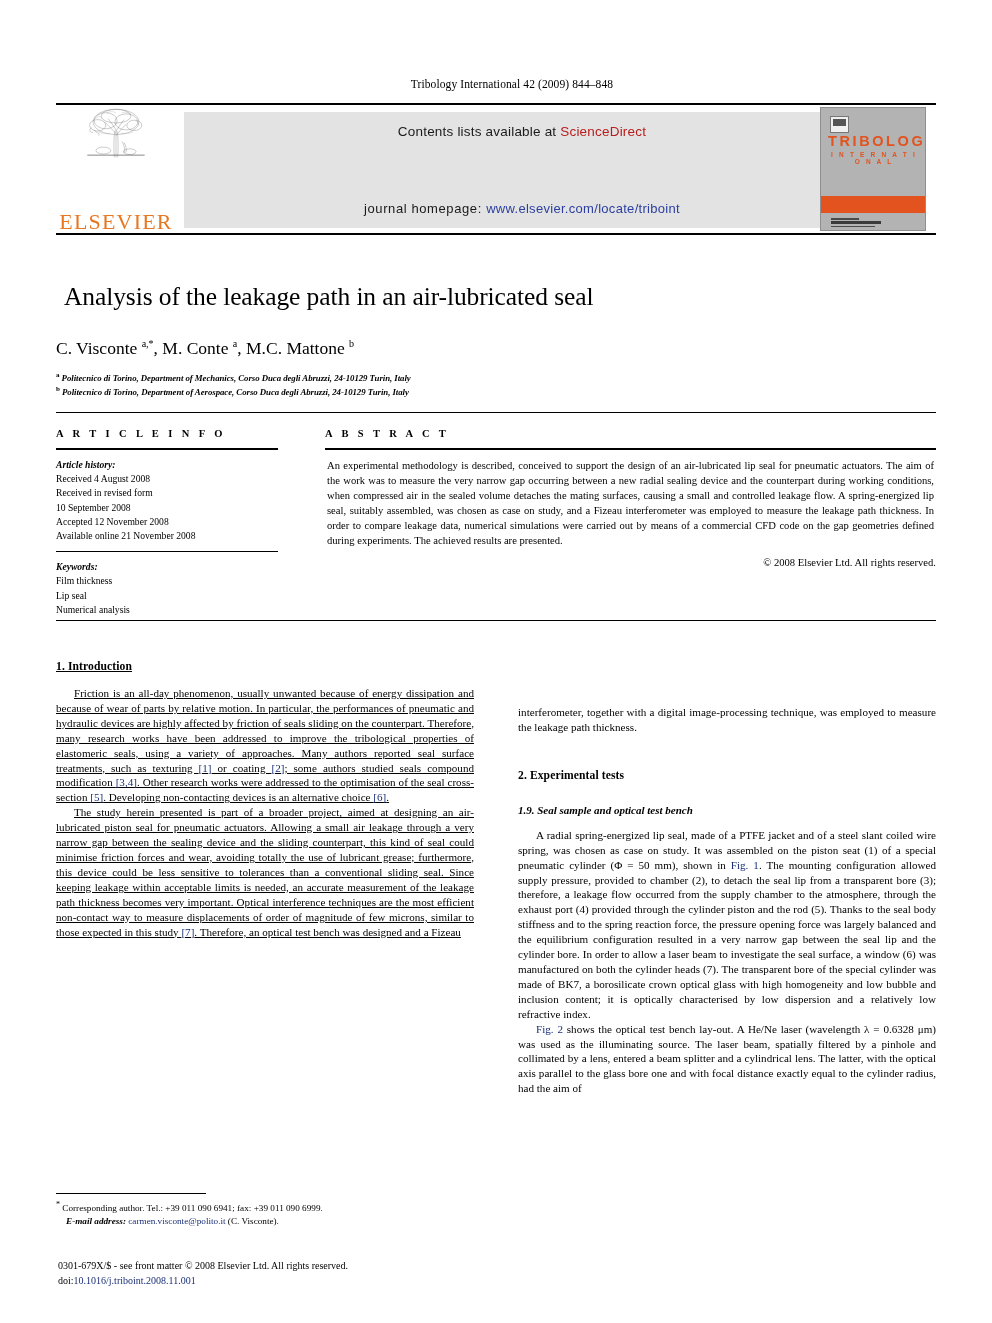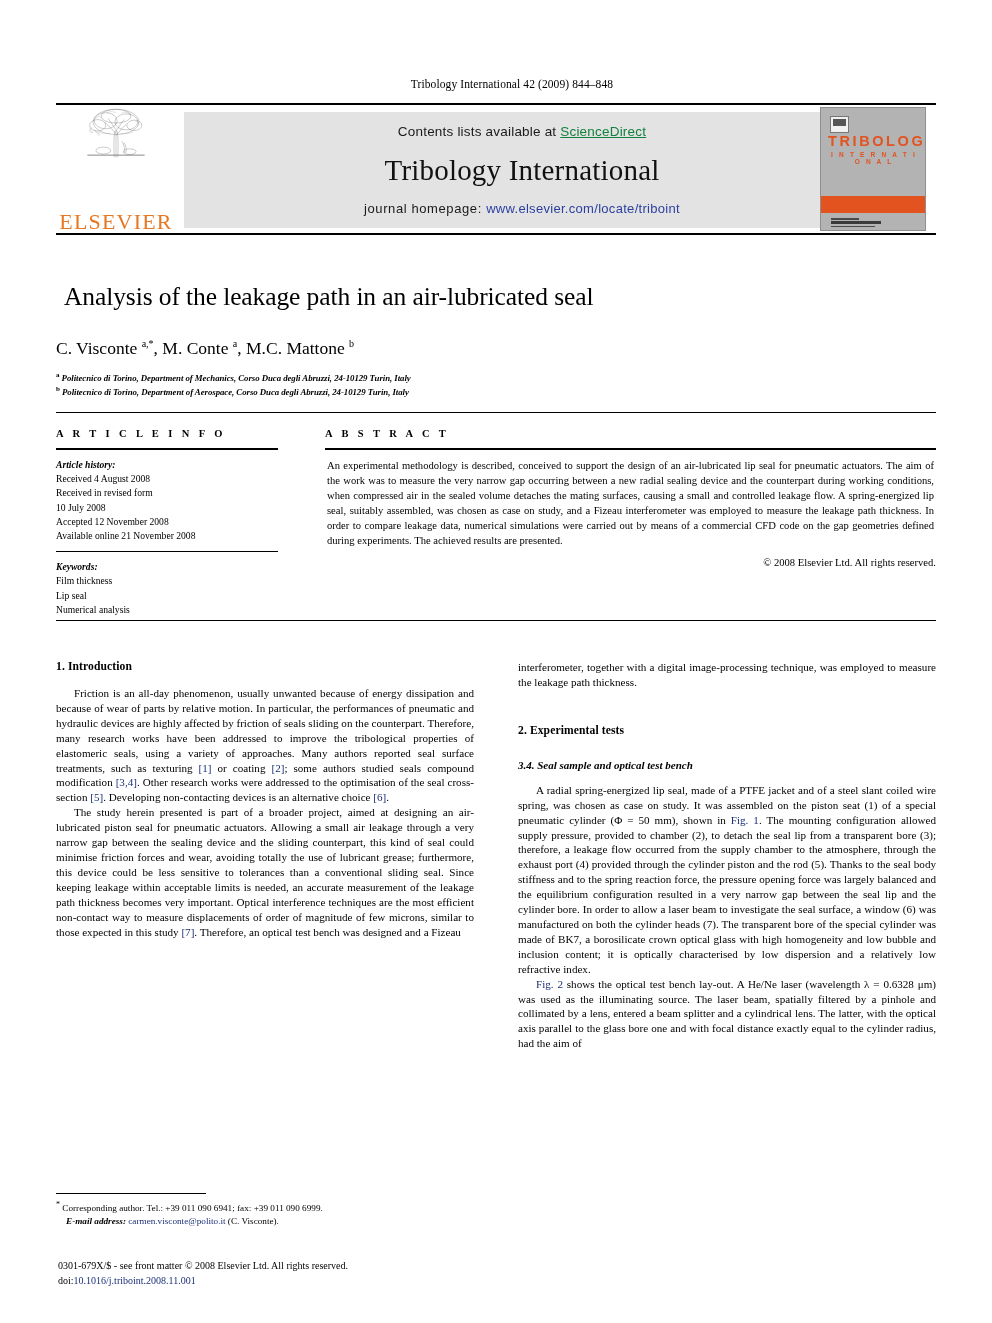--- a/index.html
+++ b/index.html
@@ -97,22 +97,21 @@
     padding: 12px 0 12px 0;
     box-sizing: border-box;
   }
   .contents-line {
     font-family: "Liberation Sans", sans-serif;
     font-size: 13.5px;
     color: #1a1a1a;
     letter-spacing: 0.2px;
   }
   .contents-line .sd {
-    color: #15803d;
-    text-decoration: underline;
+    color: #b91c1c;
   }
   .journal-title {
     font-family: "Liberation Serif", serif;
     font-size: 29px;
     color: #111;
     letter-spacing: 0.2px;
     line-height: 1;
   }
   .homepage-line {
     font-family: "Liberation Sans", sans-serif;
@@ -295,22 +294,22 @@
     text-align: right;
     margin: 9px 0 0 0;
   }
 
   
   .col {
     position: absolute;
     top: 660px;
     width: 418px;
   }
-  .col.left { left: 56px; }
-  .col.right { left: 518px; width: 418px; }
+  .col.left { left: 56px; text-decoration: underline; }
+  .col.right { left: 518px; width: 418px; margin-top: 45px; }
 
   .h2 {
     font-size: 11.6px;
     font-weight: bold;
     margin: 0 0 13px 0;
     letter-spacing: 0.1px;
   }
   .h2.spaced { margin-top: 34px; }
   .h3 {
     font-size: 11px;
@@ -397,21 +396,20 @@
           <path d="M20 20 q6 -6 12 -2 M40 10 q8 -5 16 0 M66 10 q10 -3 16 4 M90 24 q6 2 6 8"></path>
           <path d="M26 44 q10 4 20 2 M64 46 q12 2 22 -2"></path>
         </g>
         <path d="M6 84 H106" stroke="#3f3f3f" stroke-width="1.1" fill="none"></path>
       </svg>
       <div class="elsevier-word">ELSEVIER</div>
     </div>
 
     <div class="banner">
       <div class="contents-line"><span>Contents lists available at </span><span class="sd">ScienceDirect</span></div>
-      <div class="journal-title">Tribology International</div>
       <div class="homepage-line"><span>journal homepage: </span><span class="url">www.elsevier.com/locate/triboint</span></div>
     </div>
 
     <div class="cover-thumb">
       <div class="cover-inner"></div>
       <div class="cover-minilogo"></div>
       <div class="cover-title1">TRIBOLOGY</div>
       <div class="cover-title2">I N T E R N A T I O N A L</div>
       <div class="cover-band"></div>
       <div class="cover-foot">
@@ -435,21 +433,21 @@
 
   <div class="band-rule top"></div>
   <div class="band-rule bottom"></div>
 
   <div class="info-col">
     <div class="sec-head">A R T I C L E  I N F O</div>
     <div class="thin-rule thick"></div>
     <div class="info-label">Article history:</div>
     <div class="info-line">Received 4 August 2008</div>
     <div class="info-line">Received in revised form</div>
-    <div class="info-line">10 July 2008</div>
+    <div class="info-line">10 September 2008</div>
     <div class="info-line">Accepted 12 November 2008</div>
     <div class="info-line">Available online 21 November 2008</div>
     <div class="info-gap"></div>
     <div class="thin-rule"></div>
     <div class="info-label">Keywords:</div>
     <div class="info-line">Film thickness</div>
     <div class="info-line">Lip seal</div>
     <div class="info-line">Numerical analysis</div>
   </div>
 
@@ -462,21 +460,21 @@
 
   <div class="col left">
     <div class="h2">1. Introduction</div>
     <p class="body">Friction is an all-day phenomenon, usually unwanted because of energy dissipation and because of wear of parts by relative motion. In particular, the performances of pneumatic and hydraulic devices are highly affected by friction of seals sliding on the counterpart. Therefore, many research works have been addressed to improve the tribological properties of elastomeric seals, using a variety of approaches. Many authors reported seal surface treatments, such as texturing <span class="ref">[1]</span> or coating <span class="ref">[2]</span>; some authors studied seals compound modification <span class="ref">[3,4]</span>. Other research works were addressed to the optimisation of the seal cross-section <span class="ref">[5]</span>. Developing non-contacting devices is an alternative choice <span class="ref">[6]</span>.</p>
     <p class="body">The study herein presented is part of a broader project, aimed at designing an air-lubricated piston seal for pneumatic actuators. Allowing a small air leakage through a very narrow gap between the sealing device and the sliding counterpart, this kind of seal could minimise friction forces and wear, avoiding totally the use of lubricant grease; furthermore, this device could be less sensitive to tolerances than a conventional sliding seal. Since keeping leakage within acceptable limits is needed, an accurate measurement of the leakage path thickness becomes very important. Optical interference techniques are the most efficient non-contact way to measure displacements of order of magnitude of few microns, similar to those expected in this study <span class="ref">[7]</span>. Therefore, an optical test bench was designed and a Fizeau</p>
   </div>
 
   <div class="col right">
     <p class="body cont">interferometer, together with a digital image-processing technique, was employed to measure the leakage path thickness.</p>
     <div class="h2 spaced">2. Experimental tests</div>
-    <div class="h3">3.4. Seal sample and optical test bench</div>
+    <div class="h3">1.9. Seal sample and optical test bench</div>
     <p class="body">A radial spring-energized lip seal, made of a PTFE jacket and of a steel slant coiled wire spring, was chosen as case on study. It was assembled on the piston seat (1) of a special pneumatic cylinder (Φ = 50 mm), shown in <span class="ref">Fig. 1</span>. The mounting configuration allowed supply pressure, provided to chamber (2), to detach the seal lip from a transparent bore (3); therefore, a leakage flow occurred from the supply chamber to the atmosphere, through the exhaust port (4) provided through the cylinder piston and the rod (5). Thanks to the seal body stiffness and to the spring reaction force, the pressure opening force was largely balanced and the equilibrium configuration resulted in a very narrow gap between the seal lip and the cylinder bore. In order to allow a laser beam to investigate the seal surface, a window (6) was manufactured on both the cylinder heads (7). The transparent bore of the special cylinder was made of BK7, a borosilicate crown optical glass with high homogeneity and low bubble and inclusion content; it is optically characterised by low dispersion and a relatively low refractive index.</p>
     <p class="body"><span class="ref">Fig. 2</span> shows the optical test bench lay-out. A He/Ne laser (wavelength λ = 0.6328 μm) was used as the illuminating source. The laser beam, spatially filtered by a pinhole and collimated by a lens, entered a beam splitter and a cylindrical lens. The latter, with the optical axis parallel to the glass bore one and with focal distance exactly equal to the cylinder radius, had the aim of</p>
   </div>
 
   <div class="footnote-rule"></div>
   <div class="footnotes">
     <div><span class="star">*</span> <span>Corresponding author. Tel.: +39 011 090 6941; fax: +39 011 090 6999.</span></div>
     <div style="padding-left:10px"><span class="em">E-mail address:</span> <span class="link">carmen.visconte@polito.it</span> <span>(C. Visconte).</span></div>
   </div>
 

